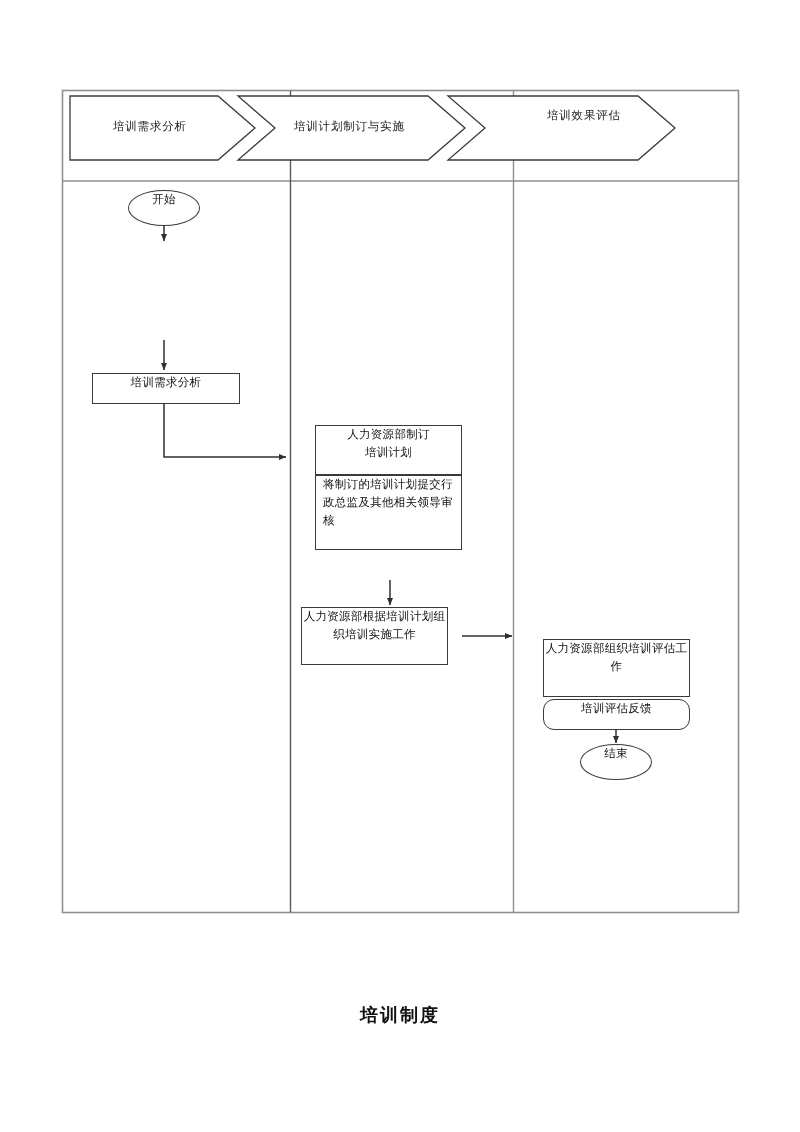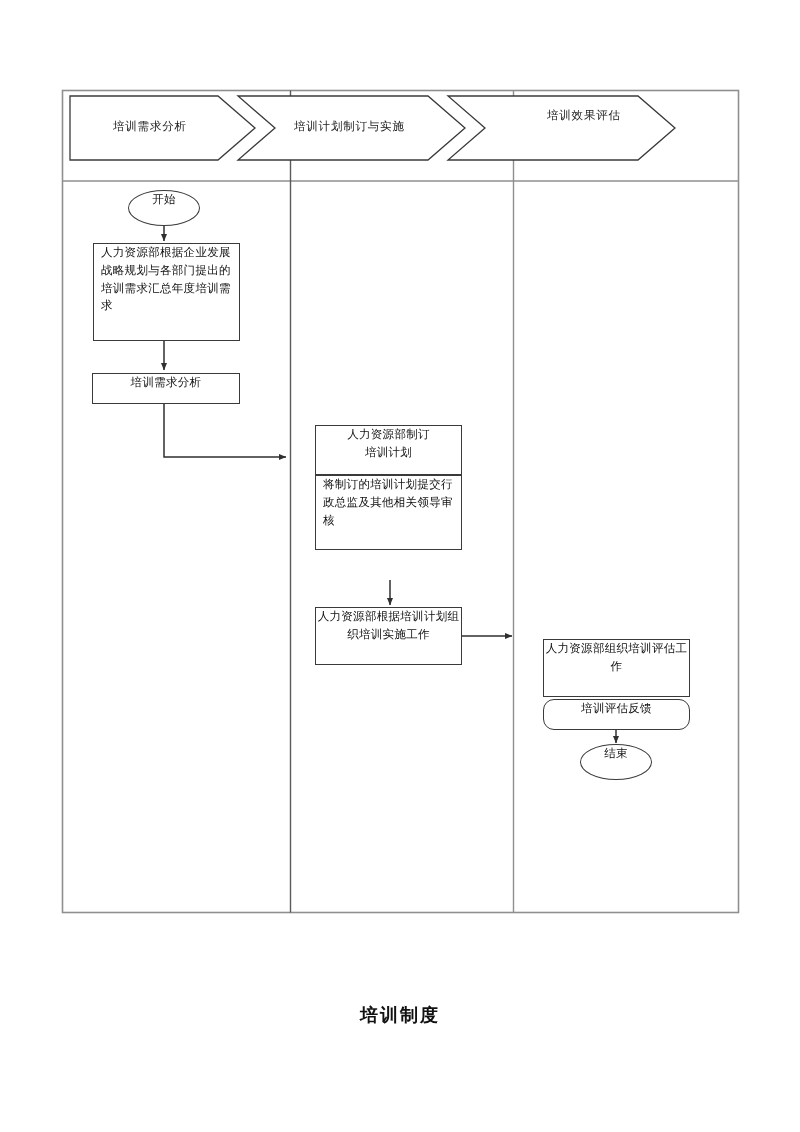--- a/index.html
+++ b/index.html
@@ -126,38 +126,35 @@
   </svg>
 
   <div class="chevron-label" style="left:113px; top:119px;">培训需求分析</div>
   <div class="chevron-label" style="left:294px; top:119px;">培训计划制订与实施</div>
   <div class="chevron-label" style="left:510px; top:108px;margin-left:37px;">培训效果评估</div>
 
   <div class="node terminator" style="left:128px; top:190px; width:72px; height:36px;">
     <span class="txt">开始</span>
   </div>
 
-  <div class="node box left-align" style="left:93px; top:243px; width:147px; height:98px;">
-    <span class="txt">人力资源部根据企业发展战略规划与各部门提出的培训需求汇总年度培训需求</span>
-  </div>
 
   <div class="node box" style="left:92px; top:373px; width:148px; height:31px;">
     <span class="txt">培训需求分析</span>
   </div>
 
   <div class="node box" style="left:315px; top:425px; width:147px; height:50px;">
     <span class="txt">人力资源部制订
 培训计划</span>
   </div>
 
   <div class="node box left-align" style="left:315px; top:475px; width:147px; height:75px;">
     <span class="txt">将制订的培训计划提交行政总监及其他相关领导审核</span>
   </div>
 
-  <div class="node box" style="left:315px; top:607px; width:147px; height:58px;">
+  <div class="node box" style="left:301px; top:607px; width:147px; height:58px;">
     <span class="txt">人力资源部根据培训计划组织培训实施工作</span>
   </div>
 
   <div class="node box" style="left:543px; top:639px; width:147px; height:58px;">
     <span class="txt">人力资源部组织培训评估工作</span>
   </div>
 
   <div class="node box" style="left:543px; top:699px; width:147px; height:31px;border-radius:11px;">
     <span class="txt">培训评估反馈</span>
   </div>

